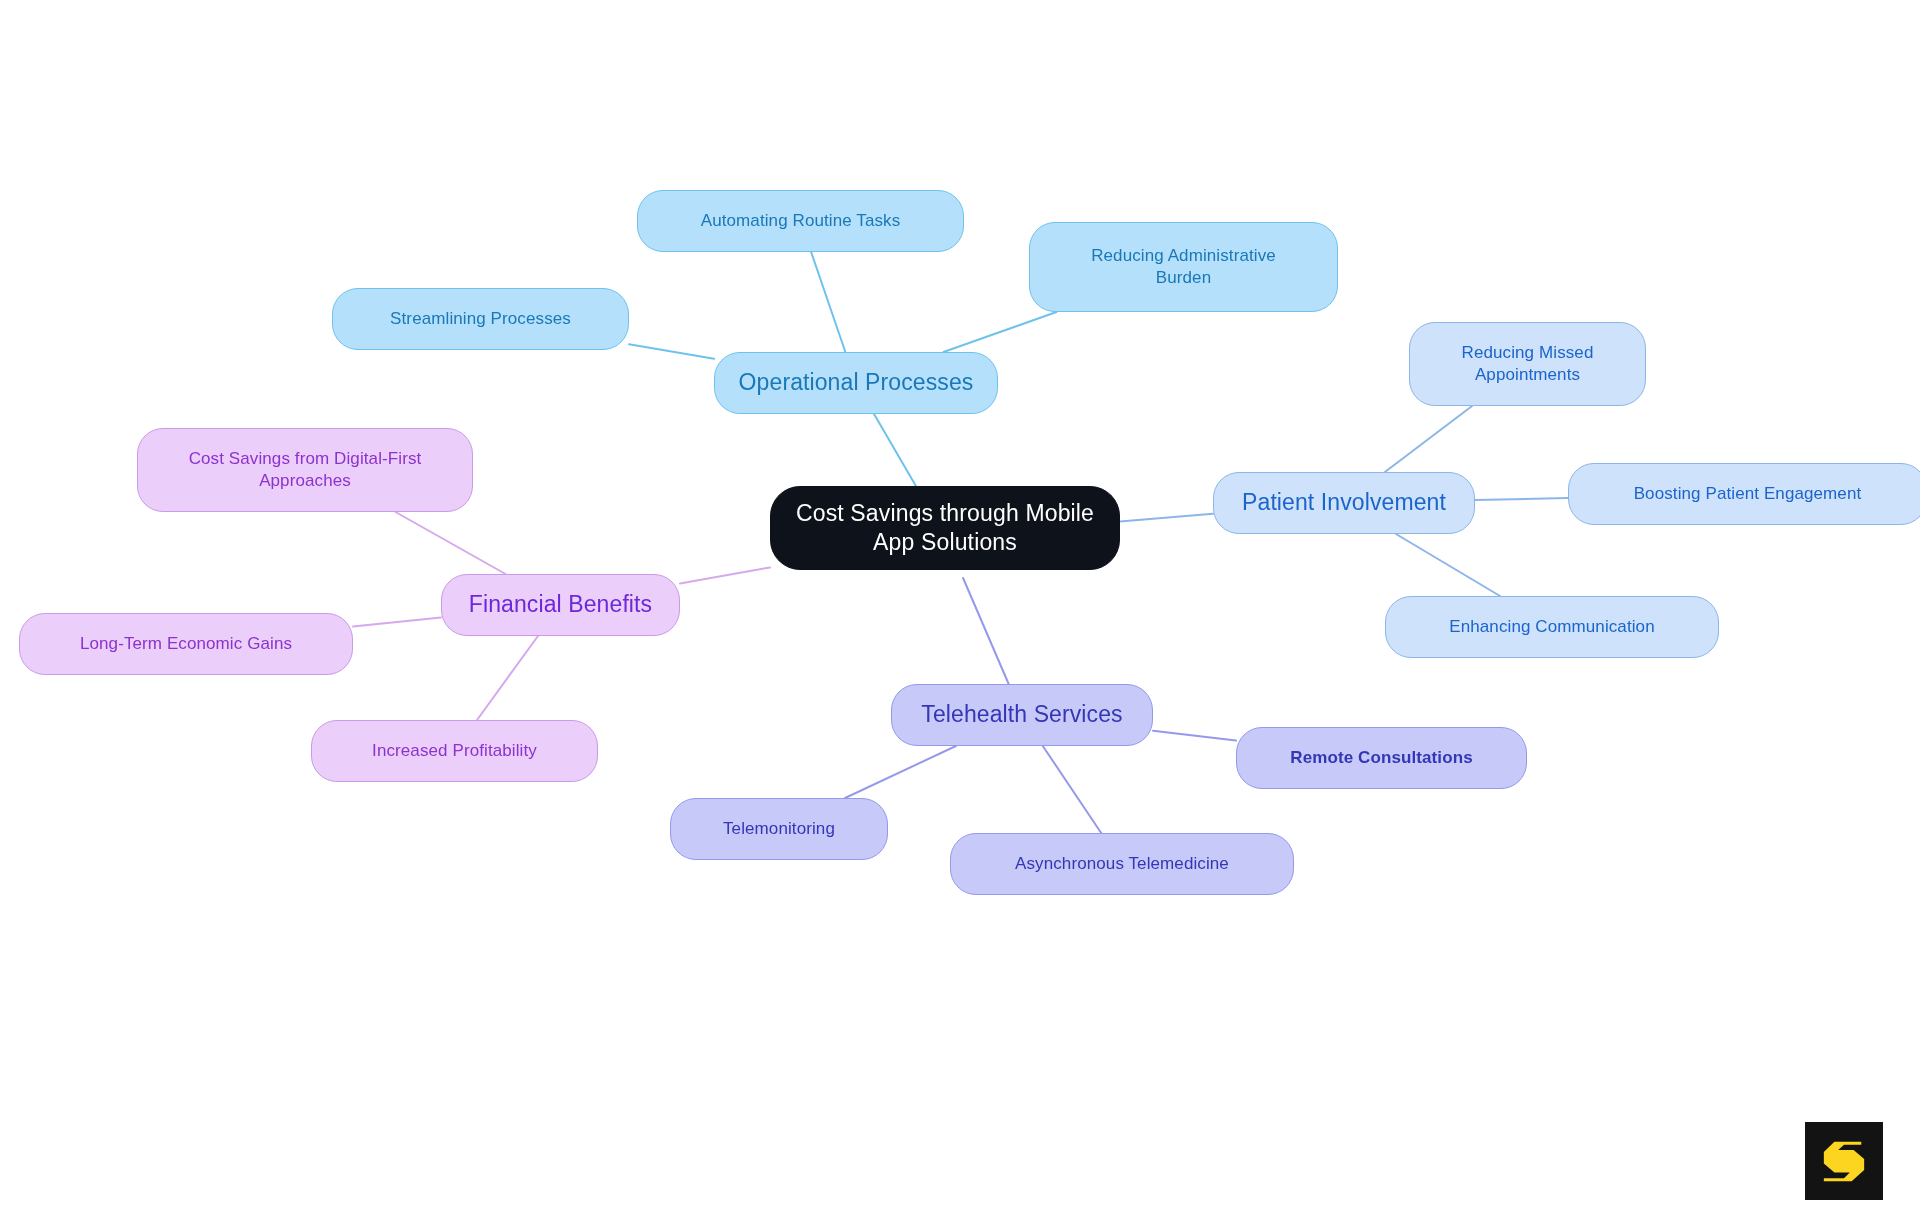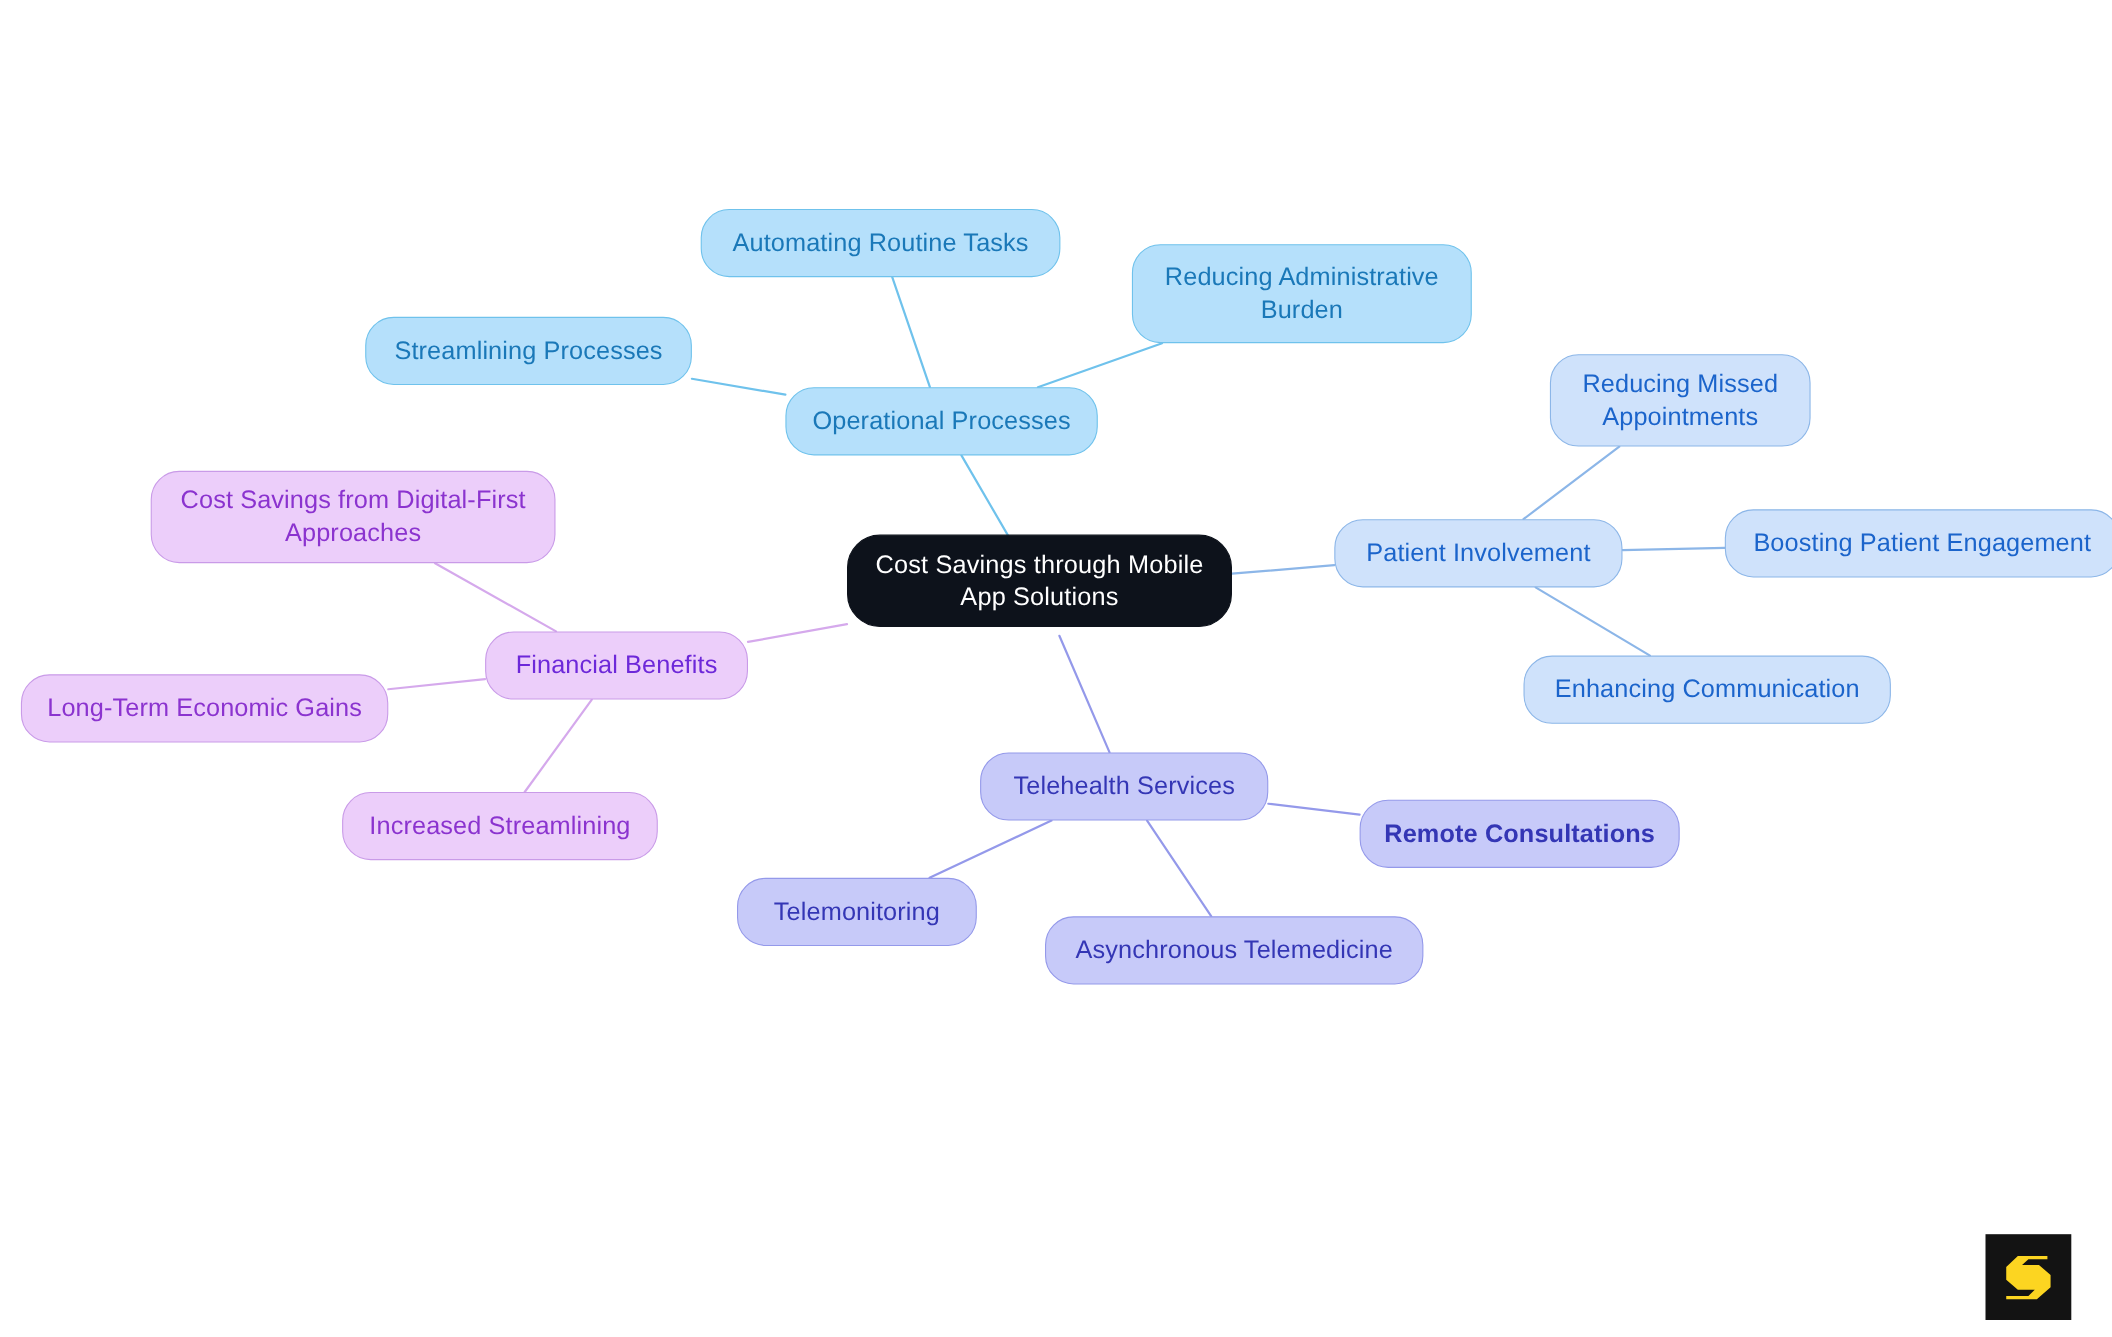--- a/index.html
+++ b/index.html
@@ -44,21 +44,21 @@
   .node.root {
     border-radius: 30px;
     font-size: 23px;
     letter-spacing: 0.15px;
     line-height: 1.28;
   }
   .node.branch {
     font-size: 23px;
   }
   .node.leaf {
-    font-size: 23px;
+    font-size: 17px;
   }
   #logo {
     position: absolute;
     display: flex;
     align-items: center;
     justify-content: center;
   }
   #logo svg { display: block; }
 </style>
 </head>
@@ -85,24 +85,24 @@
     </svg>
   <div id="nodes">
       <div class="node root" style="left: 770px; top: 486px; width: 350px; height: 84px; background: rgb(13, 18, 27); border-color: rgb(13, 18, 27); color: rgb(255, 255, 255);"><span>Cost Savings through Mobile
 App Solutions</span></div>
       <div class="node branch" style="left: 714px; top: 352px; width: 284px; height: 62px; background: rgb(181, 224, 251); border-color: rgb(111, 194, 236); color: rgb(26, 120, 184);"><span>Operational Processes</span></div>
       <div class="node leaf" style="left: 637px; top: 190px; width: 327px; height: 62px; background: rgb(181, 224, 251); border-color: rgb(111, 194, 236); color: rgb(26, 120, 184);"><span>Automating Routine Tasks</span></div>
       <div class="node leaf" style="left: 1029px; top: 222px; width: 309px; height: 90px; background: rgb(181, 224, 251); border-color: rgb(111, 194, 236); color: rgb(26, 120, 184);"><span>Reducing Administrative
 Burden</span></div>
       <div class="node leaf" style="left: 332px; top: 288px; width: 297px; height: 62px; background: rgb(181, 224, 251); border-color: rgb(111, 194, 236); color: rgb(26, 120, 184);"><span>Streamlining Processes</span></div>
       <div class="node branch" style="left: 441px; top: 574px; width: 239px; height: 62px; background: rgb(236, 206, 250); border-color: rgb(201, 155, 232); color: #6d28d9;"><span>Financial Benefits</span></div>
-      <div class="node leaf" style="left: 137px; top: 428px; width: 368px; height: 84px; background: rgb(236, 206, 250); border-color: rgb(201, 155, 232); color: rgb(139, 51, 207);"><span>Cost Savings from Digital-First
+      <div class="node leaf" style="left: 137px; top: 428px; width: 336px; height: 84px; background: rgb(236, 206, 250); border-color: rgb(201, 155, 232); color: rgb(139, 51, 207);"><span>Cost Savings from Digital-First
 Approaches</span></div>
       <div class="node leaf" style="left: 19px; top: 613px; width: 334px; height: 62px; background: rgb(236, 206, 250); border-color: rgb(201, 155, 232); color: rgb(139, 51, 207);"><span>Long-Term Economic Gains</span></div>
-      <div class="node leaf" style="left: 311px; top: 720px; width: 287px; height: 62px; background: rgb(236, 206, 250); border-color: rgb(201, 155, 232); color: rgb(139, 51, 207);"><span>Increased Streamlining</span></div>
+      <div class="node leaf" style="left: 311px; top: 720px; width: 287px; height: 62px; background: rgb(236, 206, 250); border-color: rgb(201, 155, 232); color: rgb(139, 51, 207);"><span>Increased Profitability</span></div>
       <div class="node branch" style="left: 1213px; top: 472px; width: 262px; height: 62px; background: rgb(207, 226, 251); border-color: rgb(140, 182, 232); color: rgb(27, 100, 203);"><span>Patient Involvement</span></div>
       <div class="node leaf" style="left: 1409px; top: 322px; width: 237px; height: 84px; background: rgb(207, 226, 251); border-color: rgb(140, 182, 232); color: rgb(27, 100, 203);"><span>Reducing Missed
 Appointments</span></div>
       <div class="node leaf" style="left: 1568px; top: 463px; width: 359px; height: 62px; background: rgb(207, 226, 251); border-color: rgb(140, 182, 232); color: rgb(27, 100, 203);"><span>Boosting Patient Engagement</span></div>
       <div class="node leaf" style="left: 1385px; top: 596px; width: 334px; height: 62px; background: rgb(207, 226, 251); border-color: rgb(140, 182, 232); color: rgb(27, 100, 203);"><span>Enhancing Communication</span></div>
       <div class="node branch" style="left: 891px; top: 684px; width: 262px; height: 62px; background: rgb(199, 202, 249); border-color: rgb(148, 153, 234); color: rgb(52, 54, 181);"><span>Telehealth Services</span></div>
       <div class="node leaf" style="left: 1236px; top: 727px; width: 291px; height: 62px; background: rgb(199, 202, 249); border-color: rgb(148, 153, 234); color: rgb(52, 54, 181); font-weight: bold;"><span>Remote Consultations</span></div>
       <div class="node leaf" style="left: 950px; top: 833px; width: 344px; height: 62px; background: rgb(199, 202, 249); border-color: rgb(148, 153, 234); color: rgb(52, 54, 181);"><span>Asynchronous Telemedicine</span></div>
       <div class="node leaf" style="left: 670px; top: 798px; width: 218px; height: 62px; background: rgb(199, 202, 249); border-color: rgb(148, 153, 234); color: rgb(52, 54, 181); text-align: right;"><span>Telemonitoring</span></div>
     </div>

